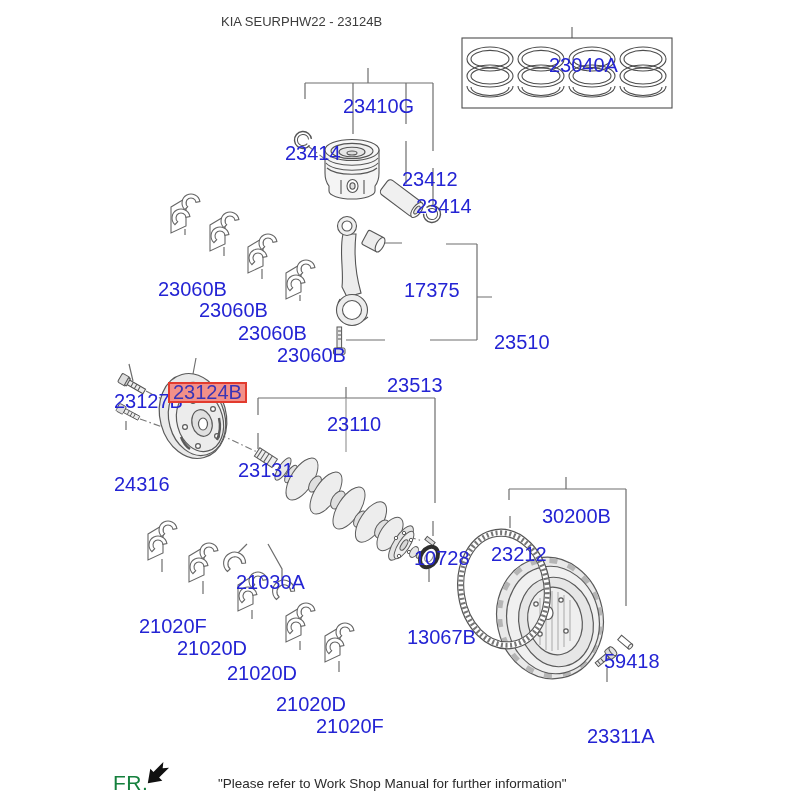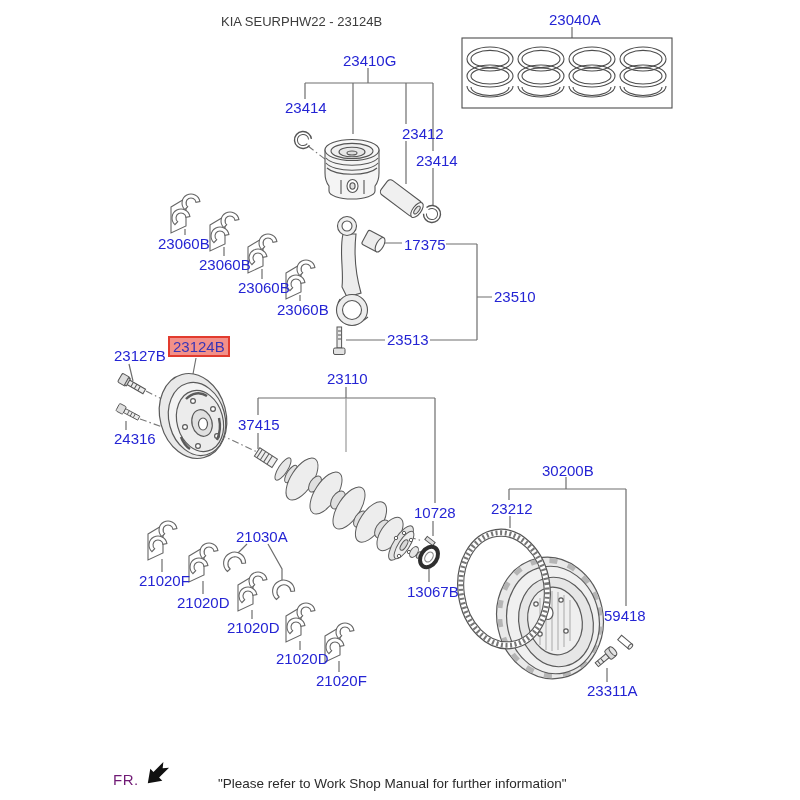--- a/index.html
+++ b/index.html
@@ -1,25 +1,25 @@
 <!DOCTYPE html>
 <html style="--accent: #2424d4; --hl-bg: #f29089; --hl-border: #e23b2e; --hl-text: #3a35b5; --title-col: #3c3c3c;"><head>
 <meta charset="utf-8">
 <style>
   html,body{margin:0;padding:0;}
   body{width:800px;height:800px;position:relative;background:#fff;overflow:hidden;
        font-family:"Liberation Sans", sans-serif;}
   #stage{position:absolute;inset:0;}
   svg{position:absolute;left:0;top:0;}
-  .lbl{position:absolute;font-size:15px;line-height:15px;color:var(--accent,#2424d4);
-       white-space:nowrap;cursor:pointer;}
+  .lbl{position:absolute;font-size:20px;line-height:15px;color:var(--accent,#2424d4);
+       white-space:nowrap;cursor:pointer;margin-top:46px;}
   .lbl.hl{background:var(--hl-bg,#f29089);border:2px solid var(--hl-border,#e23b2e);
        color:var(--hl-text,#3a35b5);padding:1px 3px;line-height:15px;text-align:right;}
   .title{position:absolute;font-size:13px;color:var(--title-col,#3c3c3c);white-space:nowrap;}
-  .fr{position:absolute;font-size:15px;color:#701a75;letter-spacing:0.5px;}
+  .fr{position:absolute;font-size:21px;color:#15803d;letter-spacing:0.5px;}
   .note{position:absolute;font-size:13.5px;color:#2a2a2a;white-space:nowrap;}
 </style>
 </head>
 <body>
 
 <div id="stage">
 
 <svg width="800" height="800" viewBox="0 0 800 800">
   <defs>
     <g id="brgsym">
@@ -285,21 +285,21 @@
 <div class="lbl" style="left:199px;top:257px">23060B</div>
 <div class="lbl" style="left:238px;top:280px">23060B</div>
 <div class="lbl" style="left:277px;top:302px">23060B</div>
 <div class="lbl" style="left:404px;top:237px">17375</div>
 <div class="lbl" style="left:494px;top:289px">23510</div>
 <div class="lbl" style="left:387px;top:332px">23513</div>
 <div class="lbl" style="left:114px;top:348px">23127B</div>
 <div class="lbl hl" style="left:168px;top:336px">23124B</div>
 <div class="lbl" style="left:114px;top:431px">24316</div>
 <div class="lbl" style="left:327px;top:371px">23110</div>
-<div class="lbl" style="left:238px;top:417px">37415</div>
+<div class="lbl" style="left:238px;top:417px">23131</div>
 <div class="lbl" style="left:414px;top:505px">10728</div>
 <div class="lbl" style="left:407px;top:584px">13067B</div>
 <div class="lbl" style="left:236px;top:529px">21030A</div>
 <div class="lbl" style="left:139px;top:573px">21020F</div>
 <div class="lbl" style="left:177px;top:595px">21020D</div>
 <div class="lbl" style="left:227px;top:620px">21020D</div>
 <div class="lbl" style="left:276px;top:651px">21020D</div>
 <div class="lbl" style="left:316px;top:673px">21020F</div>
 <div class="lbl" style="left:542px;top:463px">30200B</div>
 <div class="lbl" style="left:491px;top:501px">23212</div>

